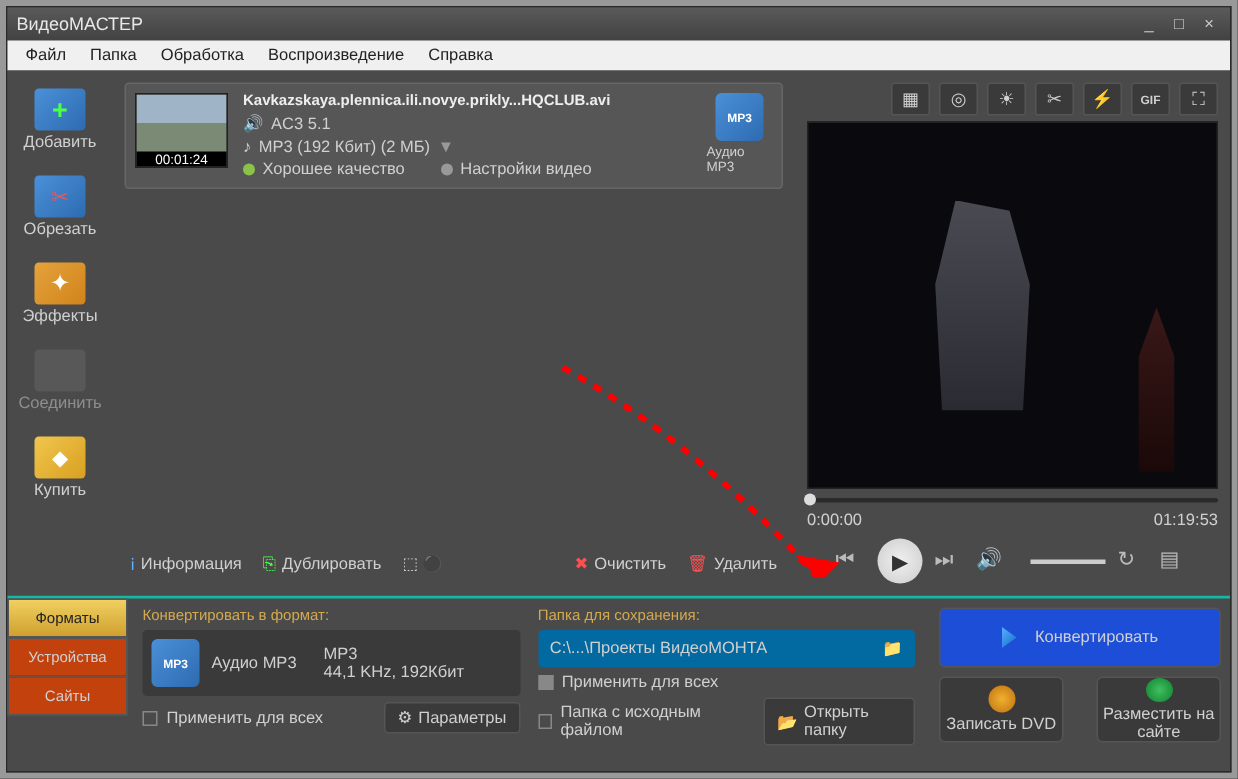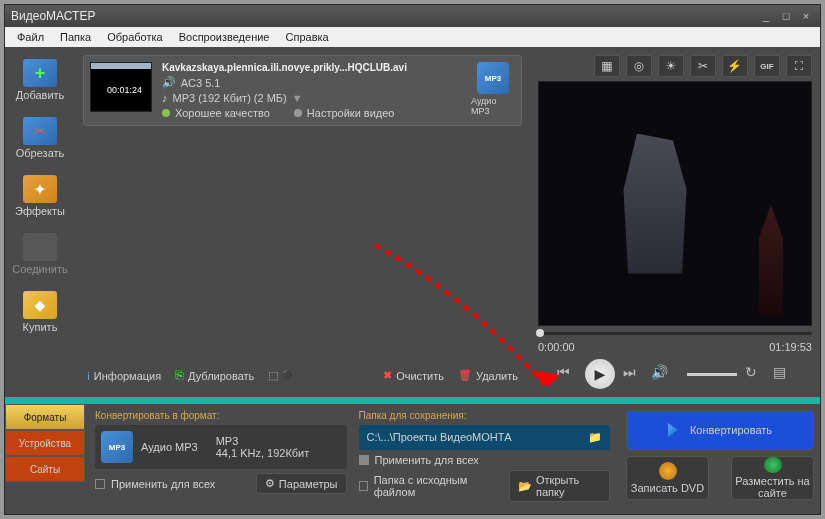--- a/index.html
+++ b/index.html
@@ -21,21 +21,21 @@
 .si-cut{background:linear-gradient(135deg,#4a90d9,#2e6bb0)}
 .si-cut::after{content:"✂";color:#e55;font-size:14px}
 .si-fx{background:linear-gradient(135deg,#e6a23c,#d0841a)}
 .si-fx::after{content:"✦";color:#fff;font-size:16px}
 .si-join{background:#666}
 .si-buy{background:linear-gradient(135deg,#f0c64e,#d9a020)}
 .si-buy::after{content:"◆";color:#fff;font-size:14px}
 .center{flex:1;background:#4a4a4a;padding:8px;display:flex;flex-direction:column}
 .file-row{background:#565656;border:1px solid #666;border-radius:3px;padding:6px;display:flex;gap:10px;align-items:flex-start}
 .thumb{width:62px;height:50px;background:linear-gradient(180deg,#a0b4c8 40%,#7a8a74 40%);border:1px solid #222;position:relative}
-.thumb-time{position:absolute;bottom:0;left:0;right:0;background:#000;color:#fff;font-size:9px;text-align:center;padding:16px}
+.thumb-time{position:absolute;bottom:0;left:0;right:0;background:#000;color:#fff;font-size:9px;text-align:center;padding:0}
 .finfo{flex:1;display:flex;flex-direction:column;gap:3px}
 .finfo-row{display:flex;align-items:center;gap:5px;color:#ddd;font-size:10px}
 .fname{font-weight:bold;color:#eee}
 .dot-green{width:8px;height:8px;background:#8bc34a;border-radius:50%}
 .dot-gray{width:8px;height:8px;background:#999;border-radius:50%}
 .fmt-badge{width:44px;display:flex;flex-direction:column;align-items:center;gap:2px}
 .fmt-ico{width:32px;height:32px;background:linear-gradient(135deg,#4a90d9,#2e6bb0);border-radius:4px;display:flex;align-items:center;justify-content:center;color:#fff;font-size:8px;font-weight:bold}
 .file-tools{margin-top:auto;display:flex;align-items:center;gap:14px;padding:6px 4px}
 .ft-item{display:flex;align-items:center;gap:4px;cursor:pointer;font-size:10px}
 .ft-sep{flex:1}
@@ -45,30 +45,30 @@
 .prev-screen{flex:1;background:#0a0a0e;border:1px solid #222;display:flex;align-items:center;justify-content:center;position:relative;overflow:hidden}
 .statue{width:90px;height:140px;background:linear-gradient(180deg,#4a4a52,#2a2a32);clip-path:polygon(30% 0,70% 5%,85% 40%,80% 100%,20% 100%,15% 40%);position:relative;left:-20px}
 .tower{width:40px;height:110px;background:linear-gradient(180deg,#3a1818,#1a0808);position:absolute;right:20px;bottom:10px;clip-path:polygon(50% 0,80% 30%,80% 100%,20% 100%,20% 30%)}
 .scrubber{height:3px;background:#2a2a2a;margin:6px 0;border-radius:2px;position:relative}
 .scrub-dot{width:8px;height:8px;background:#ddd;border-radius:50%;position:absolute;left:-2px;top:-3px}
 .time-row{display:flex;justify-content:space-between;font-size:10px;color:#bbb}
 .play-row{display:flex;align-items:center;justify-content:center;gap:8px;margin-top:6px}
 .play-btn{width:30px;height:30px;background:radial-gradient(circle,#f0f0f0,#ccc);border-radius:50%;display:flex;align-items:center;justify-content:center;cursor:pointer;color:#333;font-size:14px}
 .pb-sm{width:20px;height:20px;background:none;color:#bbb;font-size:14px;cursor:pointer}
 .vol{width:50px;height:3px;background:#ccc;margin-left:8px}
-.bottom{height:117px;background:#4a4a4a;display:flex;border-top:7px solid #14b8a6}
+.bottom{height:117px;background:#4a4a4a;display:flex;border-top:2px solid #14b8a6}
 .tabs{width:80px;display:flex;flex-direction:column}
 .tab{height:26px;display:flex;align-items:center;justify-content:center;background:#c2410c;border:1px solid #555;cursor:pointer;font-size:10px}
 .tab.active{background:linear-gradient(#f0d060,#d0a030);color:#222}
 .bpanel{flex:1;padding:6px 10px;display:flex;gap:12px}
 .bsect{flex:1;display:flex;flex-direction:column;gap:4px}
 .bsect-title{color:#d4a94e;font-size:10px}
 .bformat{display:flex;align-items:center;gap:8px;background:#3a3a3a;padding:6px;border-radius:3px}
 .bformat-ico{width:32px;height:32px;background:linear-gradient(135deg,#4a90d9,#2e6bb0);border-radius:4px;display:flex;align-items:center;justify-content:center;color:#fff;font-size:8px;font-weight:bold}
-.bpath{background:#0c4a6e;padding:6px 8px;border-radius:3px;color:#d0d0d0}
+.bpath{background:#0369a1;padding:6px 8px;border-radius:3px;color:#d0d0d0}
 .brow{display:flex;align-items:center;gap:6px;font-size:10px}
 .chk{width:10px;height:10px;border:1px solid #888}
 .chk.on{background:#888}
 .bbtn{padding:3px 8px;background:#3a3a3a;border:1px solid #555;border-radius:3px;cursor:pointer;font-size:10px;display:flex;align-items:center;gap:4px}
 .convert-area{width:200px;padding:6px;display:flex;flex-direction:column;gap:6px}
 .convert-btn{height:40px;background:#1d4ed8;border:1px solid #555;border-radius:4px;display:flex;align-items:center;justify-content:center;gap:8px;cursor:pointer;font-size:12px}
 .conv-ico{width:14px;height:14px;background:linear-gradient(135deg,#5bb0ff,#0060c0);clip-path:polygon(0 0,70% 50%,0 100%)}
 .sub-btns{display:flex;gap:22px}
 .sub-btn{flex:1;height:44px;background:#3a3a3a;border:1px solid #555;border-radius:4px;display:flex;flex-direction:column;align-items:center;justify-content:center;gap:2px;cursor:pointer;font-size:9px;text-align:center}
 .sub-ico{width:18px;height:18px;border-radius:50%}

